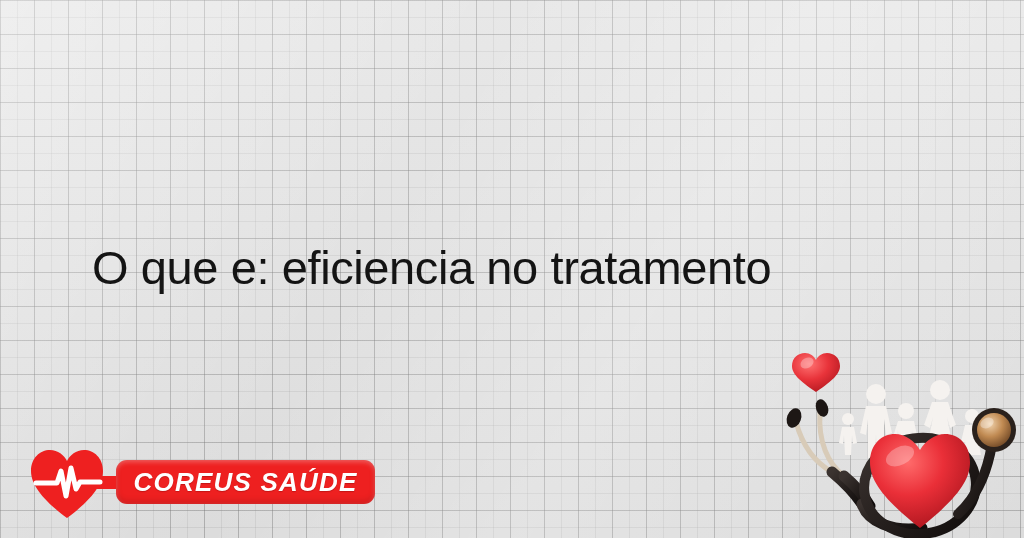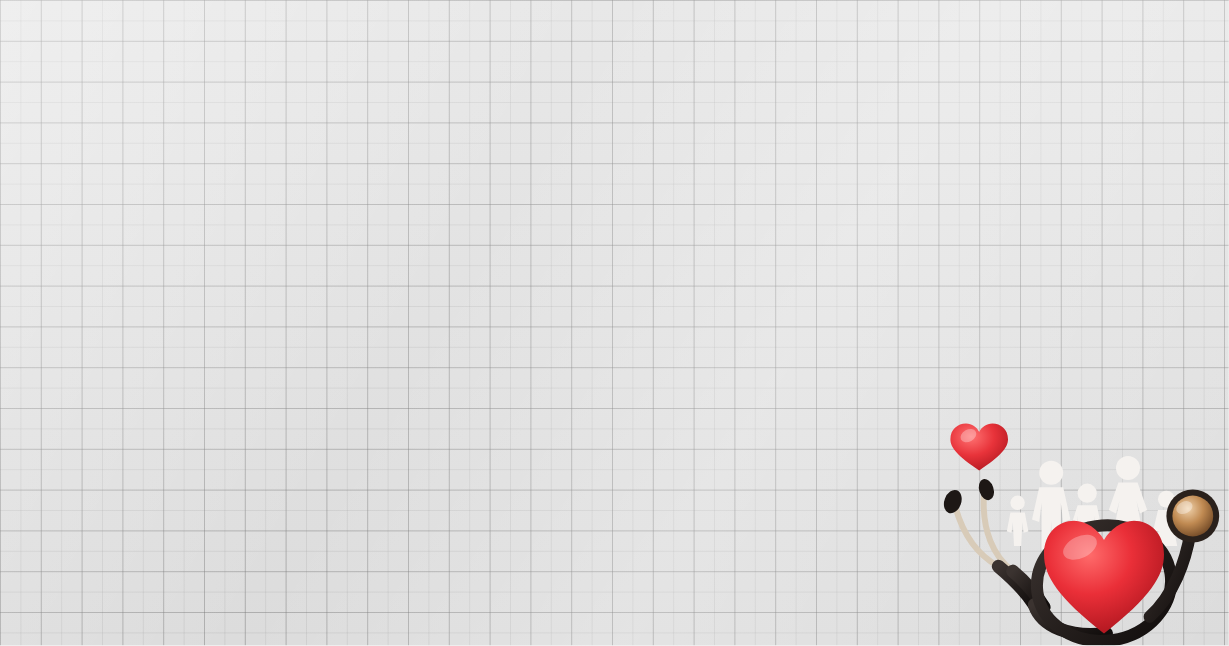--- a/index.html
+++ b/index.html
@@ -112,21 +112,38 @@
 </style>
 </head>
 <body>
 
 <div id="canvas">
 
   <div class="grid-layer grid-fine"></div>
   <div class="grid-layer grid-major"></div>
   <div class="grid-layer grid-wash"></div>
 
-
+  <div id="headline">O que e: eficiencia no tratamento</div>
+
+  <div id="brand-logo">
+
+    <div id="brand-heart-mark">
+      <svg width="100" height="72" viewBox="0 0 100 72" xmlns="http://www.w3.org/2000/svg">
+        <path d="M37 70 C 10 50, 1 35, 1 23 C 1 10, 10 2, 20 2 C 28 2, 34 7, 37 13
+                 C 40 7, 46 2, 54 2 C 64 2, 73 10, 73 23 C 73 35, 64 50, 37 70 Z" fill="#ee2020"></path>
+        <rect x="62" y="28" width="30" height="13" rx="4" fill="#ee2020"></rect>
+        <path d="M6 35 H 22 L 27 35 L 31 23 L 36 48 L 41 20 L 46 41 L 50 34 H 70" fill="none" stroke="#ffffff" stroke-width="5" stroke-linecap="round" stroke-linejoin="round"></path>
+      </svg>
+    </div>
+
+    <div id="brand-badge">
+      <span id="brand-badge-text">COREUS SAÚDE</span>
+    </div>
+
+  </div>
 
   <div id="medical-illustration">
     <svg width="252" height="192" viewBox="0 0 252 192" xmlns="http://www.w3.org/2000/svg">
       <defs>
         <radialGradient id="gHeartBig" cx="38%" cy="30%" r="78%">
           <stop offset="0%" stop-color="#ff6b6b"></stop>
           <stop offset="45%" stop-color="#ea2f38"></stop>
           <stop offset="100%" stop-color="#a8131c"></stop>
         </radialGradient>
         <radialGradient id="gHeartSm" cx="36%" cy="28%" r="80%">

